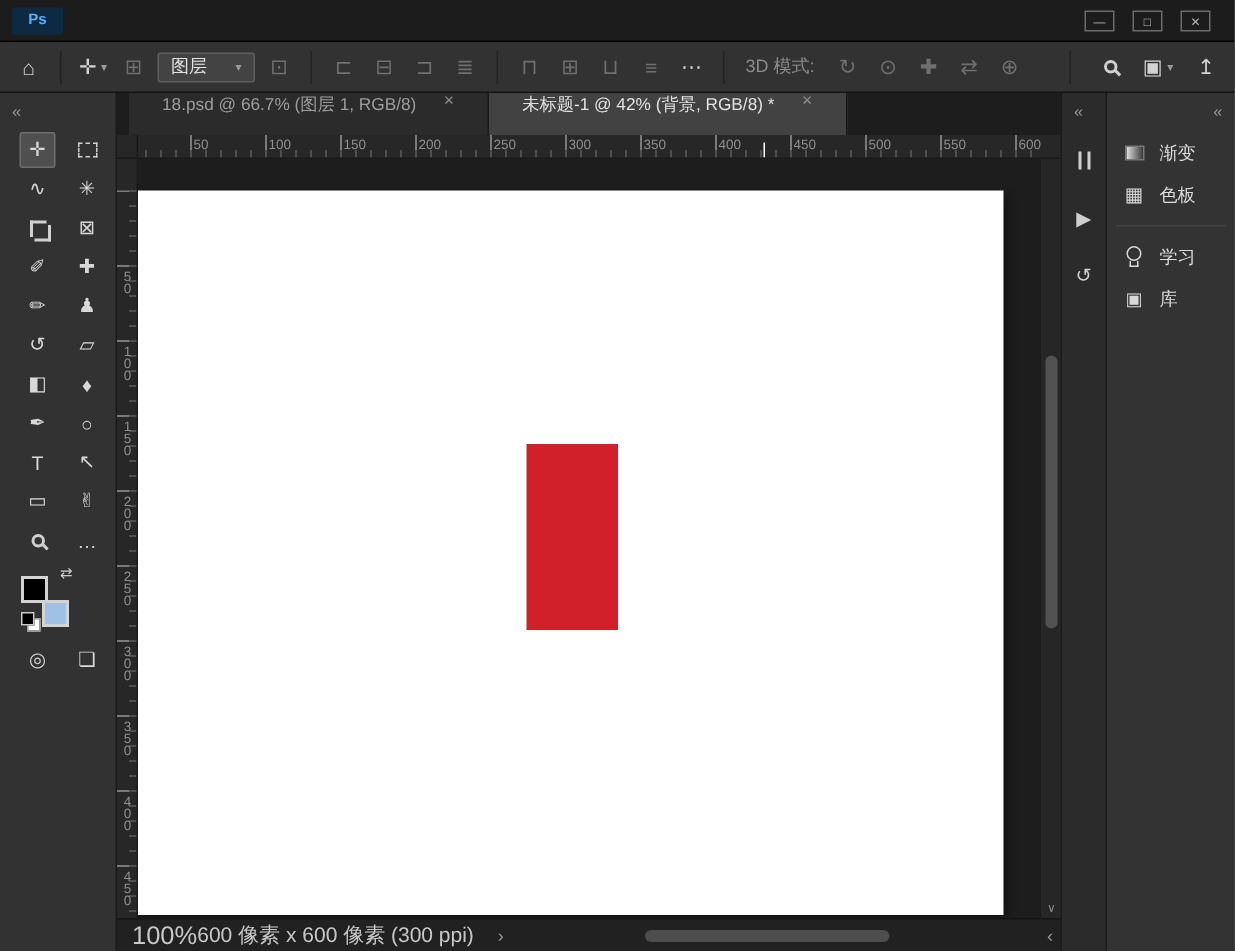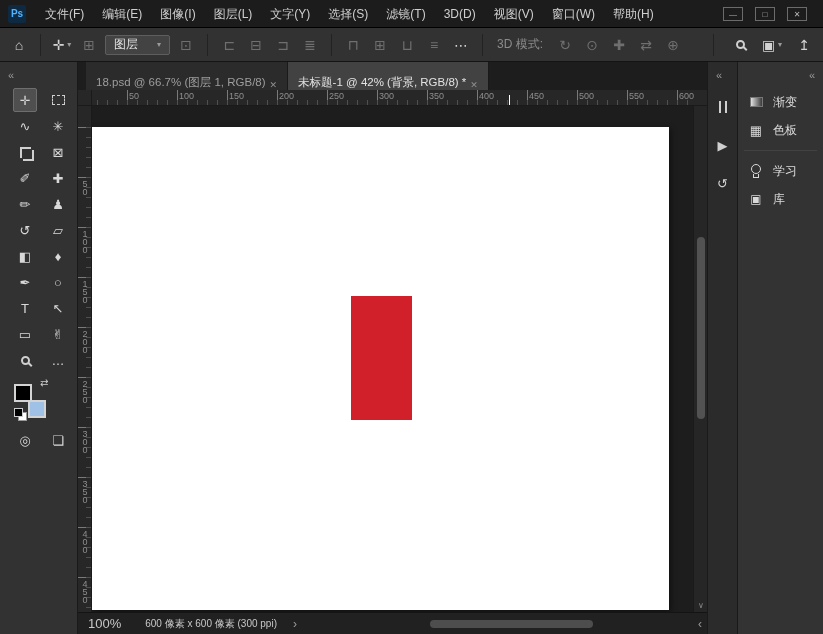--- a/index.html
+++ b/index.html
@@ -2,21 +2,21 @@
 <html><head>
 <meta charset="utf-8">
 <style>
   *{box-sizing:border-box;margin:0;padding:0}
   html,body{background:#111}
   .app{position:relative;width:823px;height:634px;background:#1d1d1d;overflow:hidden;
        font-family:"Liberation Sans","DejaVu Sans",sans-serif;color:#d8d8d8;user-select:none}
 
   
   .titlebar{height:28px;background:#1c1c1c;border-bottom:1px solid #000;display:flex;align-items:center;position:relative}
-  .pslogo{width:18px;height:18px;margin:0 10px 0 8px;background:#0d2a42;border-radius:2px;
+  .pslogo{width:34px;height:18px;margin:0 10px 0 8px;background:#0d2a42;border-radius:2px;
           color:#4fb3ff;font-size:10px;font-weight:bold;display:grid;place-items:center}
   .menus{display:flex}
   .menu-item{font-size:12px;color:#cfcfcf;padding:0 9px;line-height:28px;white-space:nowrap}
   .wincontrols{position:absolute;right:16px;top:7px;display:flex;gap:12px}
   .wc{width:20px;height:14px;border:1px solid #6b6b6b;color:#b8b8b8;font-size:8px;display:grid;place-items:center}
 
   
   .optionsbar{height:34px;background:#323232;border-bottom:1px solid #141414;display:flex;align-items:center;padding:0 8px;gap:5px}
   .obtn{height:24px;min-width:22px;display:flex;align-items:center;justify-content:center;font-size:14px;color:#d2d2d2}
   .obtn.dim{color:#6f6f6f}
@@ -47,21 +47,21 @@
   .fg{position:absolute;left:0;top:4px;width:18px;height:18px;border:2px solid #d4d4d4;z-index:2}
   .bgc{position:absolute;left:14px;top:20px;width:18px;height:18px;border:2px solid #d4d4d4}
   .swap{position:absolute;left:26px;top:-3px;font-size:10px;color:#ccc}
   .mini{position:absolute;left:0;top:28px;width:13px;height:13px;z-index:3}
   .mini::before{content:"";position:absolute;right:0;bottom:0;width:7px;height:7px;border:1px solid #999;background:#fff}
   .mini::after{content:"";position:absolute;left:0;top:0;width:7px;height:7px;background:#000;border:1px solid #ccc}
 
   
   .docarea{flex:1;display:flex;flex-direction:column;background:#1d1d1d;min-width:0}
   .tabbar{height:28px;background:#1d1d1d;display:flex;align-items:stretch;padding-left:8px;overflow:hidden}
-  .tab{display:flex;align-items:flex-end;gap:4px;padding:0 10px;font-size:11.5px;background:#2b2b2b;color:#9d9d9d;
+  .tab{display:flex;align-items:flex-start;gap:18px;padding:0 22px;font-size:11.5px;background:#2b2b2b;color:#9d9d9d;
        border-right:1px solid #1a1a1a;white-space:nowrap}
   .tab.active{background:#424242;color:#e2e2e2}
   .tabclose{font-size:9px;color:#8f8f8f}
 
   .rulerrow{height:16px;display:flex}
   .corner{width:14px;background:#272727;border-right:1px solid #1a1a1a;border-bottom:1px solid #1a1a1a}
   .hruler{flex:1;position:relative;background:#272727;border-bottom:1px solid #1a1a1a;overflow:hidden;
     background-image:
       repeating-linear-gradient(90deg,#4f4f4f 0 1px,transparent 1px 10px),
       repeating-linear-gradient(90deg,#7a7a7a 0 1px,transparent 1px 50px);
@@ -81,22 +81,22 @@
     background-repeat:no-repeat}
   .vlabel{position:absolute;left:2px;font-size:9px;color:#8f8f8f;writing-mode:vertical-rl;text-orientation:upright;letter-spacing:-2px}
   .pane{flex:1;position:relative;background:#1d1d1d;overflow:hidden}
   .canvas{position:absolute;left:0;top:21px;width:577px;bottom:2px;background:#fff;box-shadow:2px 2px 6px rgba(0,0,0,.45)}
   .redrect{position:absolute;left:259px;top:169px;width:61px;height:124px}
   .vscroll{width:14px;background:#262626;border-left:1px solid #1a1a1a;position:relative}
   .vthumb{position:absolute;left:3px;top:131px;width:8px;height:182px;background:#525252;border-radius:4px}
   .vchev{position:absolute;bottom:2px;left:4px;font-size:8px;color:#8a8a8a}
 
   .statusbar{height:22px;background:#212121;border-top:1px solid #141414;position:relative;display:flex;align-items:center}
-  .zoomtxt{margin-left:10px;font-size:13px;color:#c8c8c8}
-  .docinfo{margin-left:24px;font-size:10px;color:#c8c8c8}
+  .zoomtxt{margin-left:10px;font-size:17px;color:#c8c8c8}
+  .docinfo{font-size:14px;color:#c8c8c8}
   .chev{margin-left:16px;color:#9a9a9a;font-size:12px}
   .hthumb{position:absolute;left:352px;top:7px;width:163px;height:8px;background:#4d4d4d;border-radius:4px}
   .chevl{position:absolute;right:5px;top:4px;color:#9a9a9a;font-size:12px}
 
   
   .strip{width:30px;background:#2b2b2b;border-left:1px solid #1a1a1a;display:flex;flex-direction:column;align-items:center}
   .strip .colhead{align-self:flex-start}
   .sbtn{width:24px;height:24px;margin:7px 0;background:none;border:none;color:#cfcfcf;font-size:13px;display:grid;place-items:center}
   .slidersico{width:10px;height:12px;position:relative}
   .slidersico::before,.slidersico::after{content:"";position:absolute;top:0;bottom:0;width:2px;background:#cfcfcf}
@@ -122,33 +122,20 @@
   .adjico{width:12px;height:12px;border-radius:50%;border:1.5px solid #d8d8d8;
           background:linear-gradient(135deg,#d8d8d8 50%,transparent 50%)}
 </style>
 </head>
 <body>
 
 <div class="app">
 
   <div class="titlebar">
     <div class="pslogo">Ps</div>
-    <div class="menus" id="menus">
-        <span class="menu-item">文件(F)</span>
-        <span class="menu-item">编辑(E)</span>
-        <span class="menu-item">图像(I)</span>
-        <span class="menu-item">图层(L)</span>
-        <span class="menu-item">文字(Y)</span>
-        <span class="menu-item">选择(S)</span>
-        <span class="menu-item">滤镜(T)</span>
-        <span class="menu-item">3D(D)</span>
-        <span class="menu-item">视图(V)</span>
-        <span class="menu-item">窗口(W)</span>
-        <span class="menu-item">帮助(H)</span>
-      </div>
     <div class="wincontrols">
       <span class="wc">—</span>
       <span class="wc">□</span>
       <span class="wc">✕</span>
     </div>
   </div>
 
   <div class="optionsbar">
     <span class="obtn">⌂</span>
     <span class="osep"></span>

